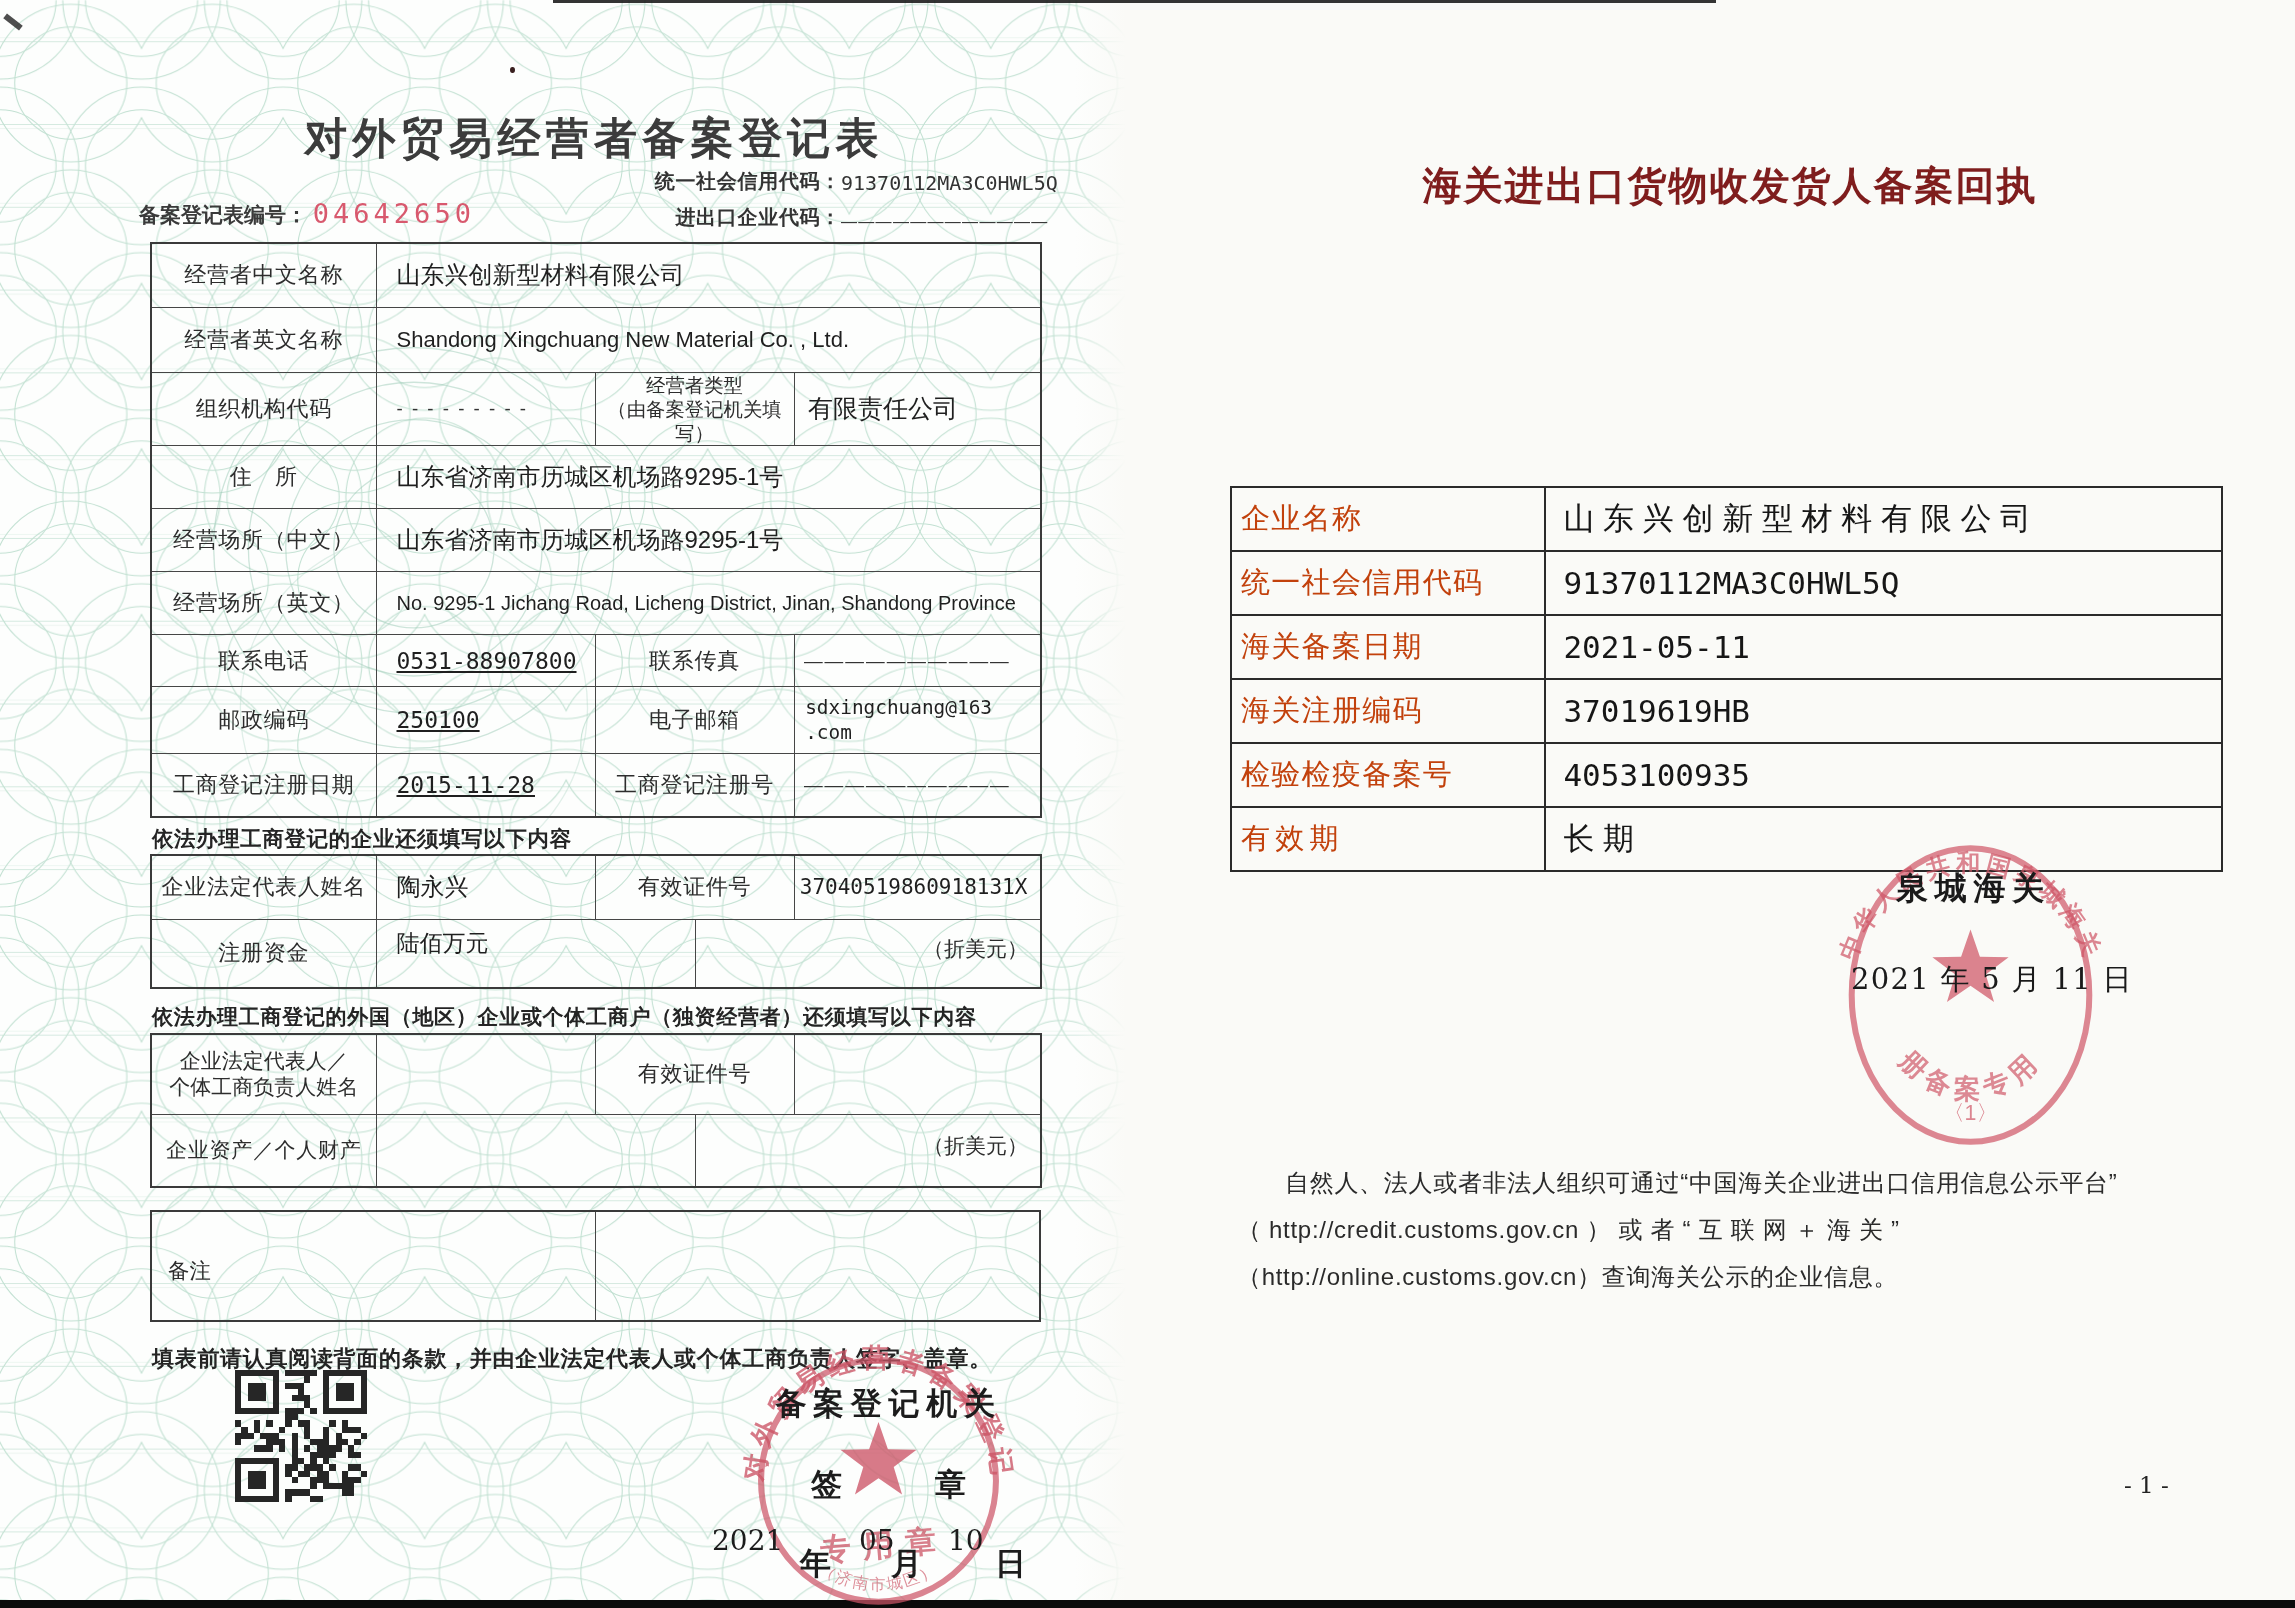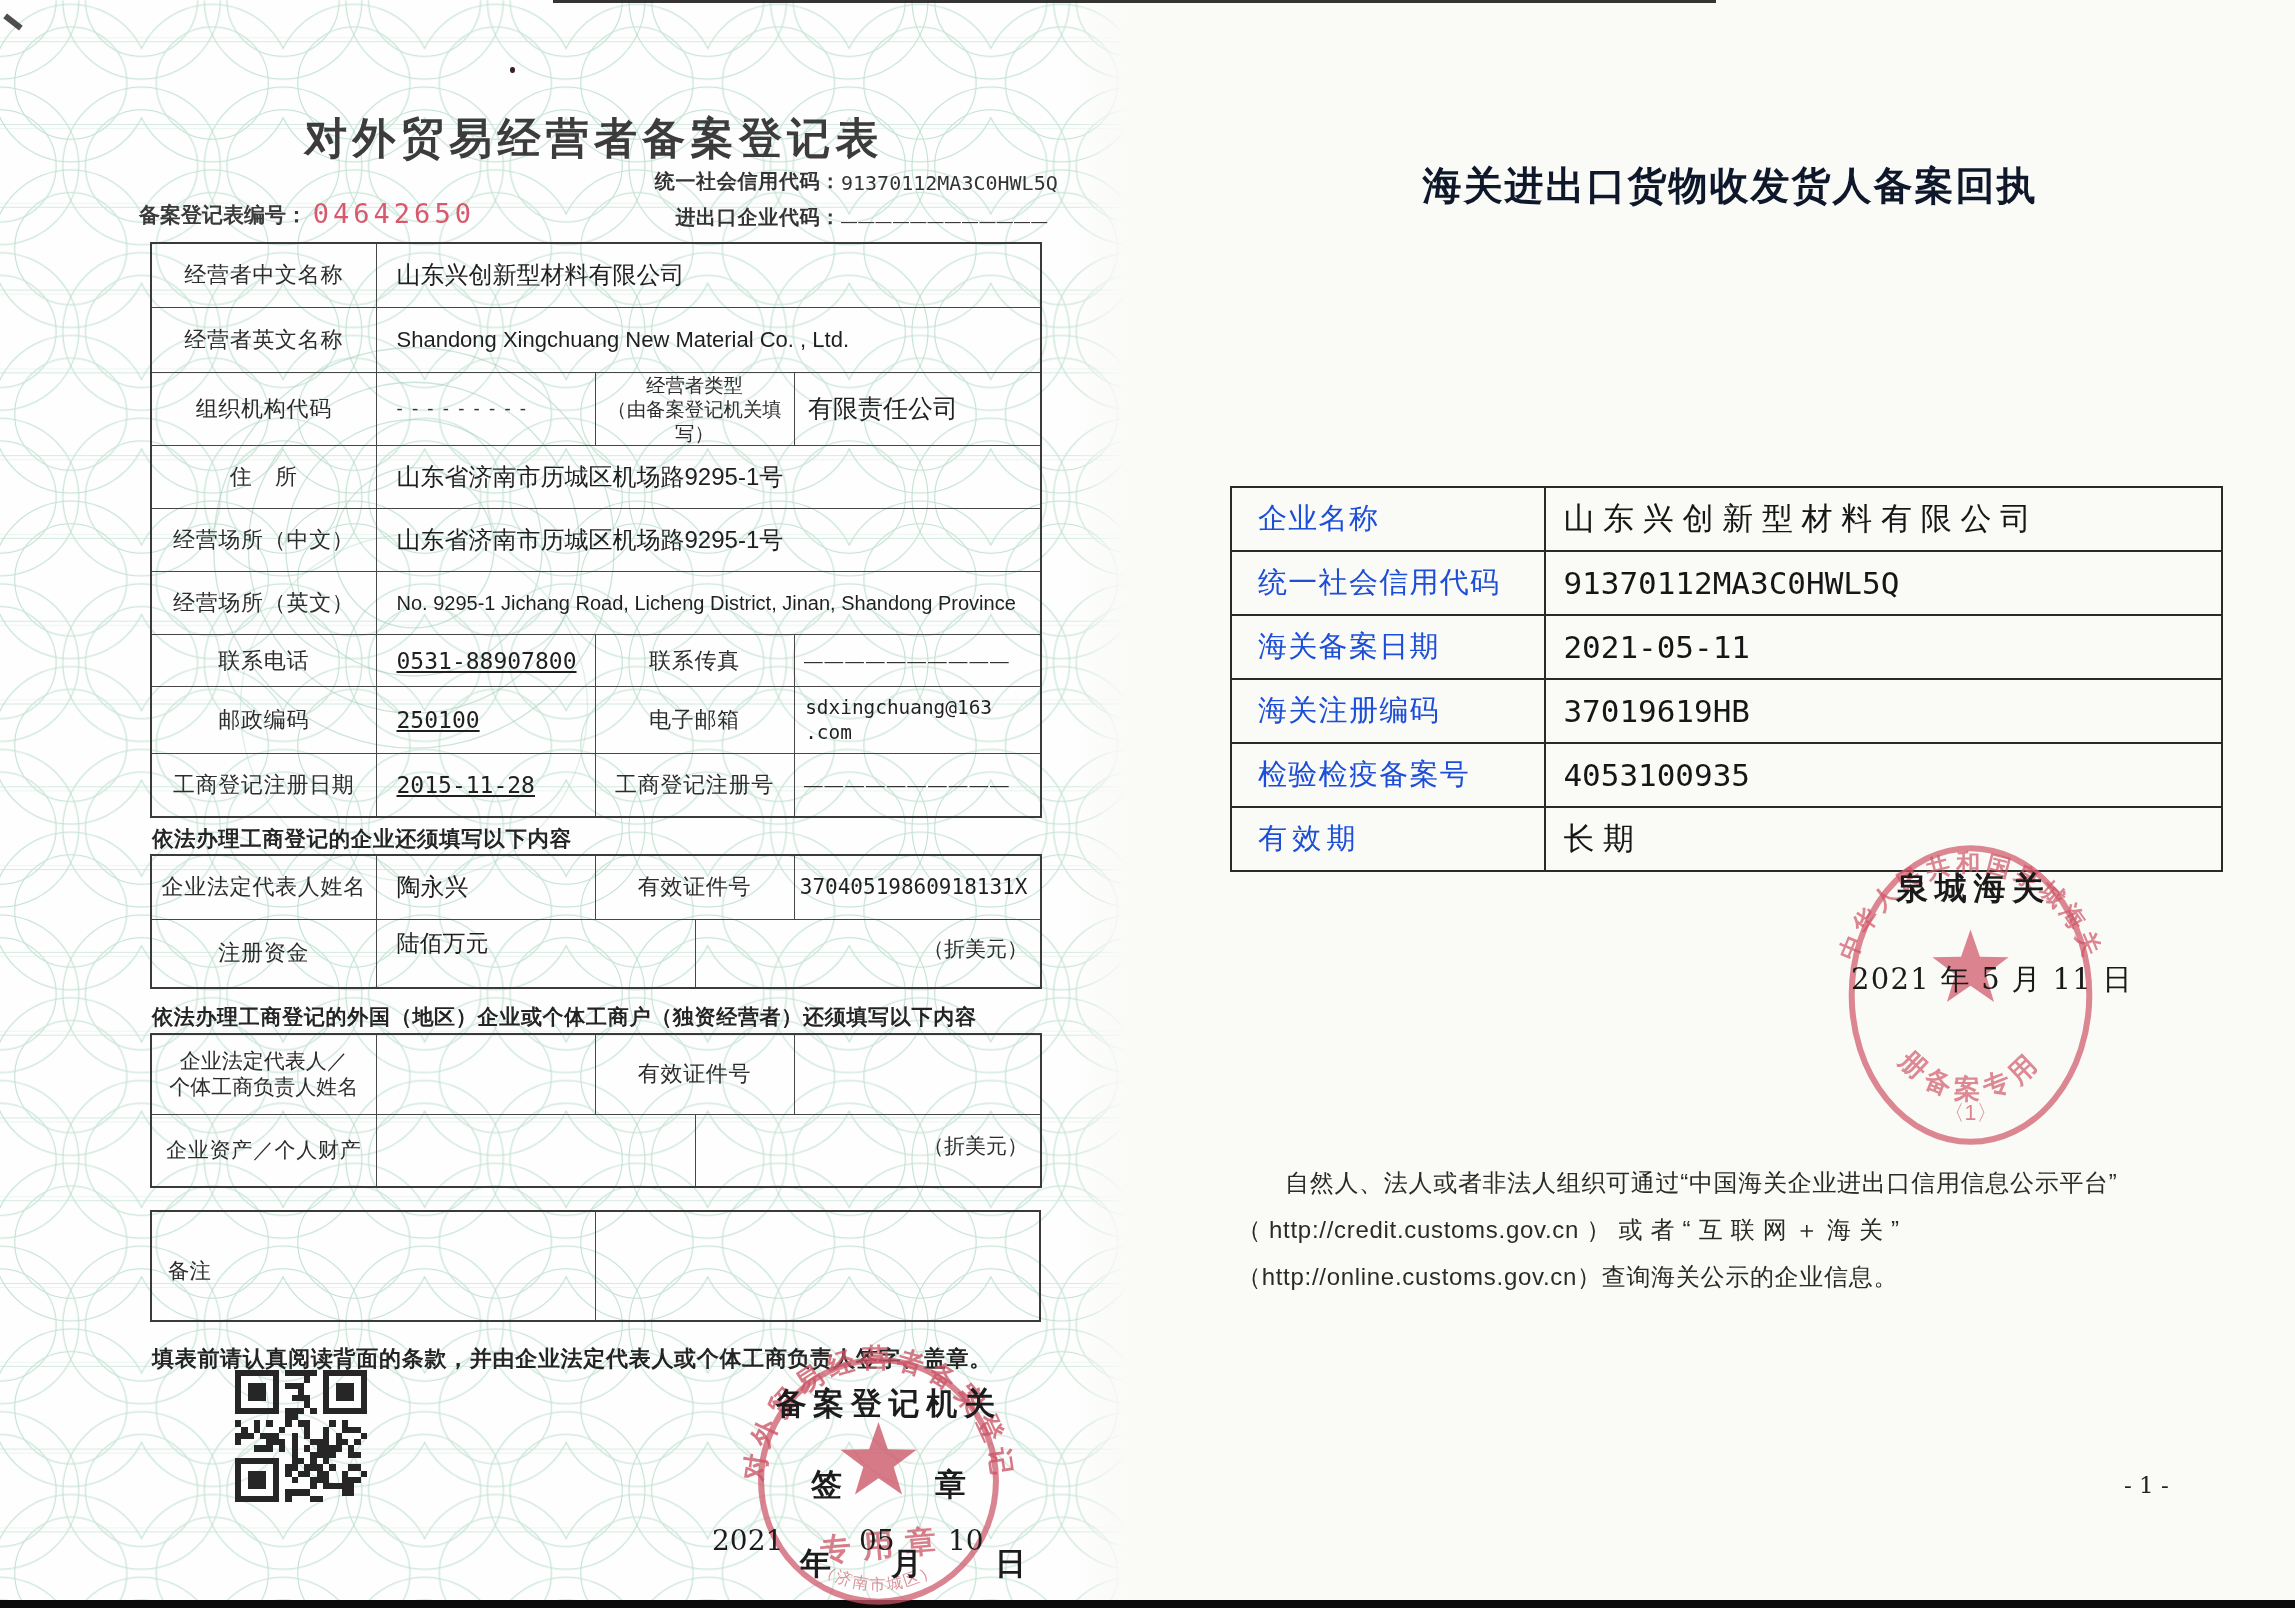--- a/index.html
+++ b/index.html
@@ -66,24 +66,24 @@
   .stamp-right-svg { left:1817px; top:838px; }
   .date-row { position:absolute; left:700px; top:1524px; width:374px; z-index:4; color:#1c1c1c; }
   .date-row .n { font-family:"DejaVu Serif","Liberation Serif",serif; font-size:28px; position:absolute; top:0; }
   .date-row .u { font-size:31px; font-weight:bold; position:absolute; top:18.7px; }
   .d-year{left:12px;} .u-year{left:100px;} .d-month{left:159px;} .u-month{left:191px;}
   .d-day{left:248px;} .u-day{left:295px;}
 
   
   .r-title { position:absolute; left:1246px; top:159px; width:968px; text-align:center;
              font-family:"Liberation Serif","DejaVu Serif",serif; font-size:39px; font-weight:bold;
-             letter-spacing:2px; color:#0f172a; }
+             letter-spacing:2px; color:#7f1d1d; }
   .rtab { position:absolute; left:1230px; top:486px; width:991px; border:2.7px solid #1f1f1f; }
   .rtab td { border:2px solid #2a2a2a; height:64px; vertical-align:middle; }
-  .r-lab { padding-left:26px; font-size:29px; color:#1d4ed8; letter-spacing:1.3px;margin-left:30px; }
+  .r-lab { padding-left:9px; font-size:29px; color:#c2410c; letter-spacing:1.3px;margin-left:30px; }
   .r-val-cn { padding-left:17.4px; font-size:31px; letter-spacing:8.7px; color:#161616;
               font-family:"Liberation Serif","DejaVu Serif",serif; }
   .r-val-num { padding-left:17.4px; font-size:31px; color:#161616;
                font-family:"DejaVu Sans Mono","Liberation Mono",monospace; }
   .stamp-office { position:absolute; left:1850px; top:867px; width:247px; text-align:center;
                   font-size:32px; font-weight:bold; letter-spacing:6.7px; color:#1a1a1a; z-index:4; }
   .stamp-date-r { position:absolute; left:1851px; top:960px; width:347px;
                   font-size:29px; color:#1a1a1a; letter-spacing:1.3px; z-index:4;
                   font-family:"DejaVu Serif","Liberation Serif",serif; }
   .r-para { position:absolute; left:1237px; width:988px; font-size:24px; color:#2a2a2a; letter-spacing:0.7px; }

